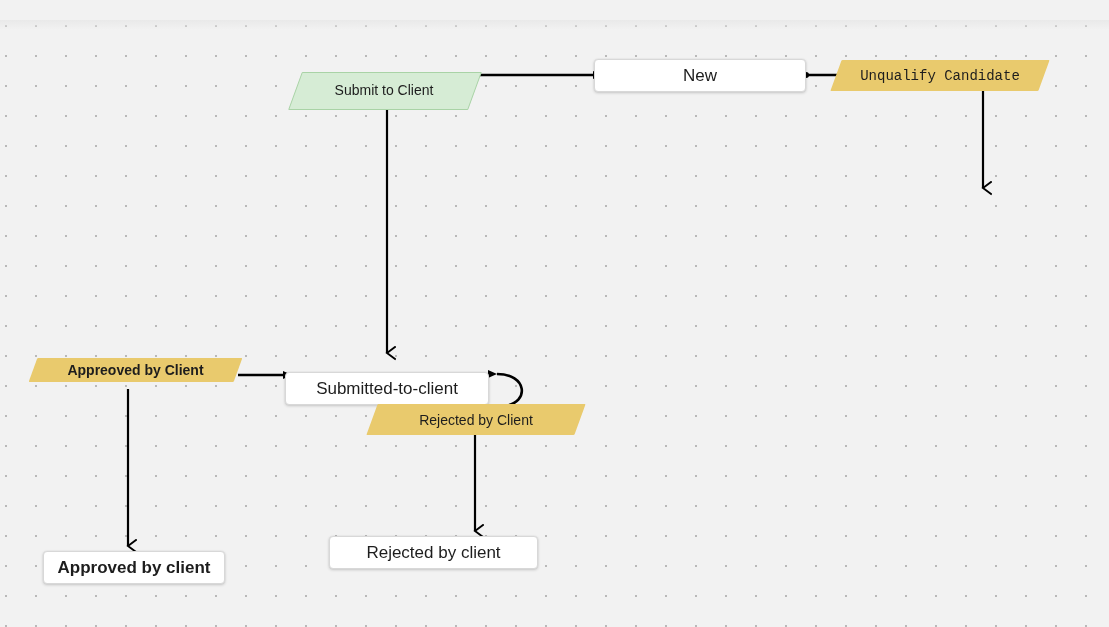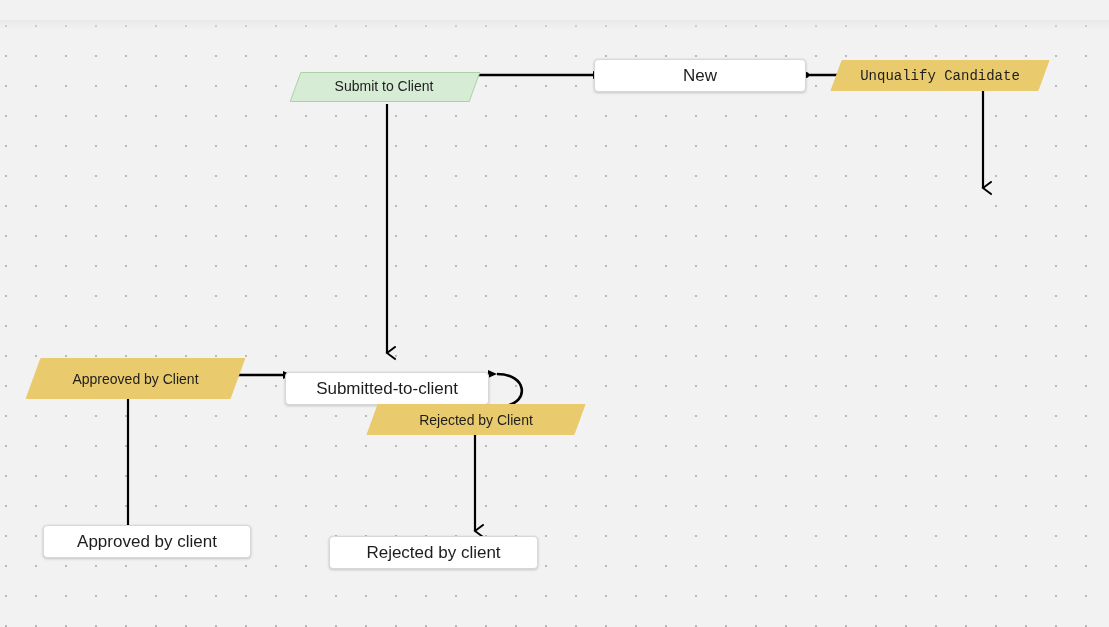--- a/index.html
+++ b/index.html
@@ -133,39 +133,39 @@
 
   <div class="node state" style="left:594px; top:39px; width:212px; height:33px;">
     <span>New</span>
   </div>
 
 
   <div class="node state" style="left:285px; top:352px; width:204px; height:33px;">
     <span>Submitted-to-client</span>
   </div>
 
-  <div class="node state" style="left:43px; top:505px; width:208px; height:33px;">
+  <div class="node state" style="left:43px; top:531px; width:182px; height:33px;font-weight:bold;">
     <span>Approved by client</span>
   </div>
 
   <div class="node state" style="left:329px; top:516px; width:209px; height:33px;">
     <span>Rejected by client</span>
   </div>
 
-  <div class="node transition green" style="left:295px; top:52px; width:178px; height:28px;">
+  <div class="node transition green" style="left:295px; top:52px; width:178px; height:36px;">
     <span class="skew"></span>
     <span class="tlabel">Submit to Client</span>
   </div>
 
   <div class="node transition gold" style="left:836px; top:40px; width:208px; height:31px;font-family:Liberation Mono, monospace;">
     <span class="skew"></span>
     <span class="tlabel">Unqualify Candidate</span>
   </div>
 
-  <div class="node transition gold" style="left:33px; top:338px; width:205px; height:41px;">
+  <div class="node transition gold" style="left:33px; top:338px; width:205px; height:24px;font-weight:bold;">
     <span class="skew"></span>
     <span class="tlabel">Appreoved by Client</span>
   </div>
 
   <div class="node transition gold" style="left:372px; top:384px; width:208px; height:31px;">
     <span class="skew"></span>
     <span class="tlabel">Rejected by Client</span>
   </div>
 
 </div>

